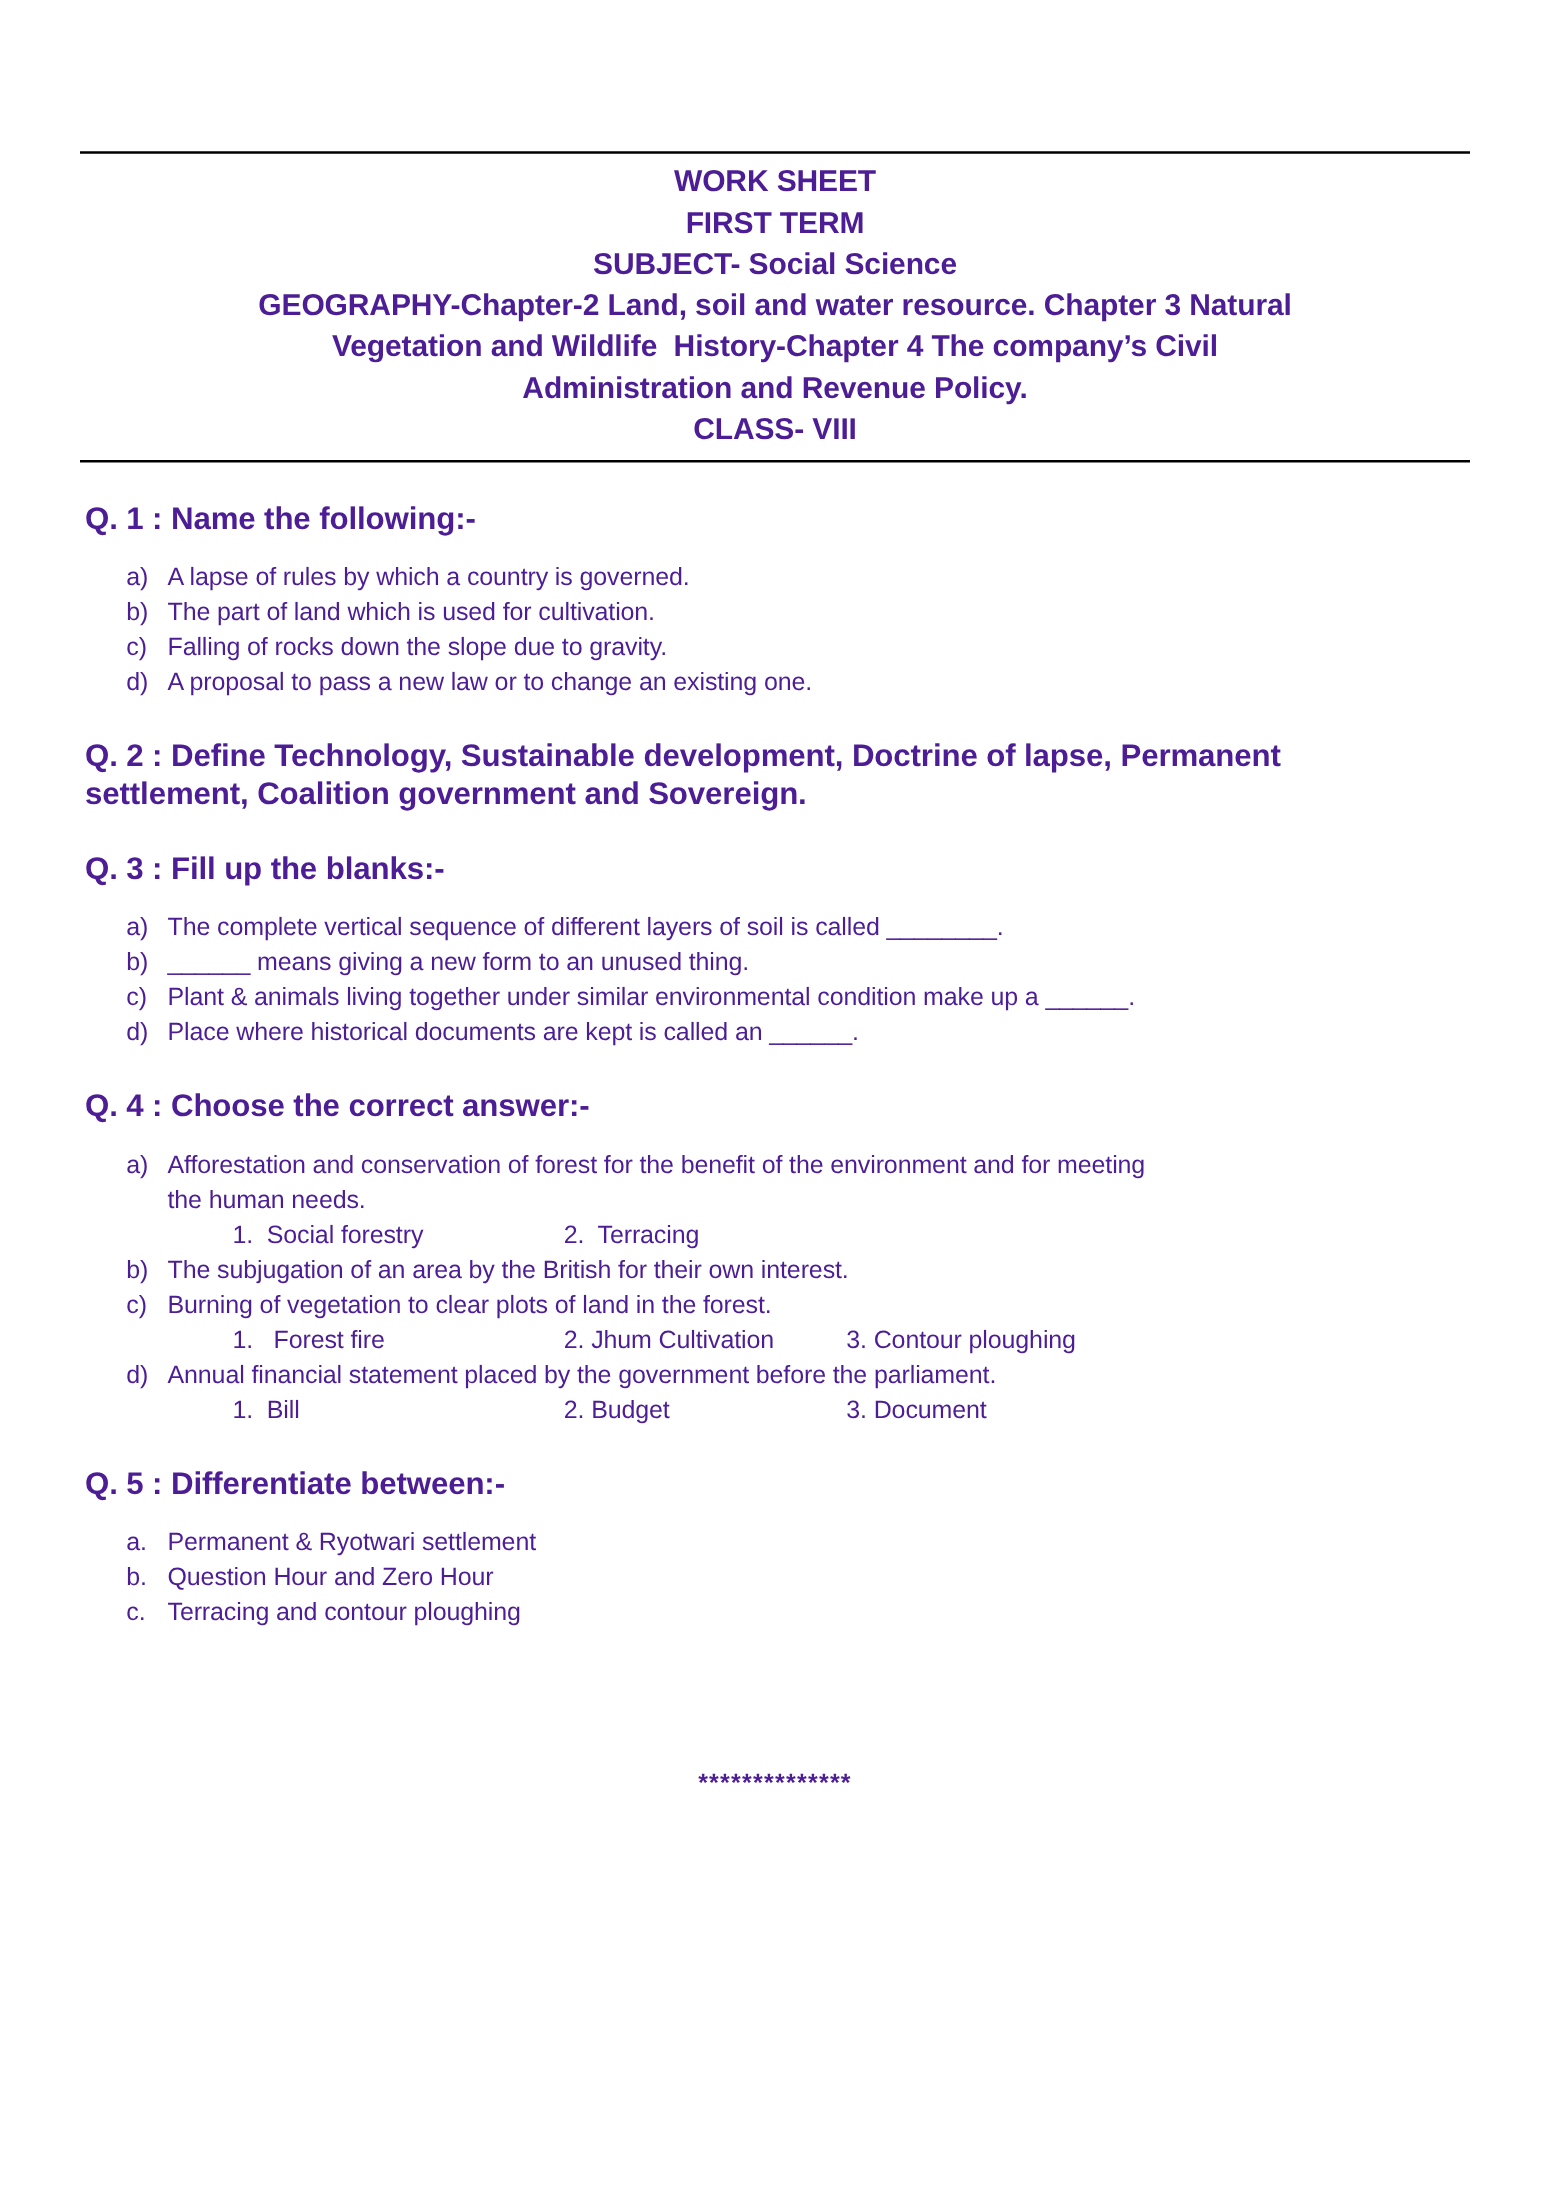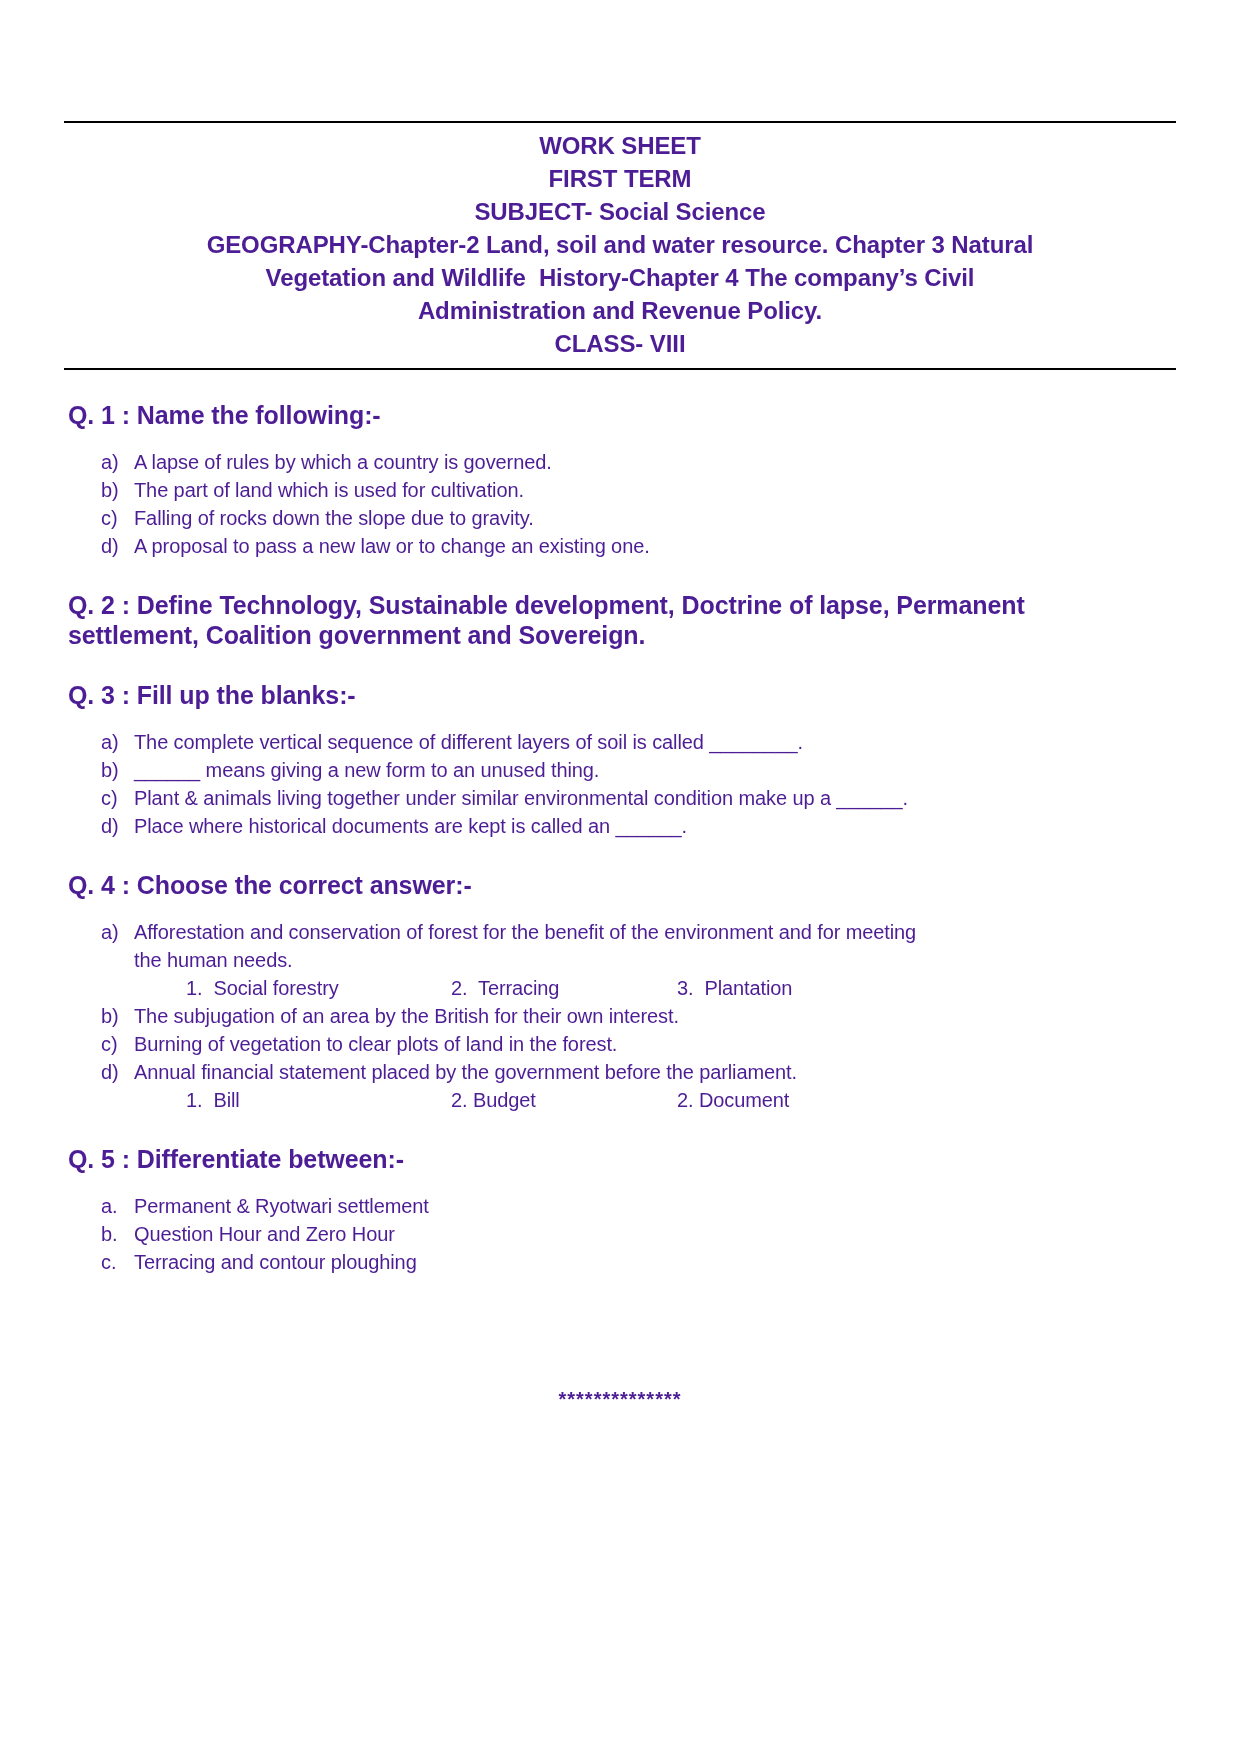--- a/index.html
+++ b/index.html
@@ -117,47 +117,51 @@
 
       <div>
         <div class="li-row">
           <span class="marker">a)</span>
           <span class="litext">Afforestation and conservation of forest for the benefit of the environment and for meeting
 the human needs.</span>
         </div>
         <div class="opts">
           <span class="opt">1.  Social forestry</span>
           <span class="opt">2.  Terracing</span>
-          <span class="opt">3.  Plantation</span>
         </div>
       </div>
 
       <div>
         <div class="li-row">
           <span class="marker">b)</span>
           <span class="litext">The subjugation of an area by the British for their own interest.</span>
         </div>
       </div>
 
       <div>
         <div class="li-row">
           <span class="marker">c)</span>
           <span class="litext">Burning of vegetation to clear plots of land in the forest.</span>
         </div>
+        <div class="opts">
+          <span class="opt">1.   Forest fire</span>
+          <span class="opt">2. Jhum Cultivation</span>
+          <span class="opt">3. Contour ploughing</span>
+        </div>
       </div>
 
       <div>
         <div class="li-row">
           <span class="marker">d)</span>
           <span class="litext">Annual financial statement placed by the government before the parliament.</span>
         </div>
         <div class="opts">
           <span class="opt">1.  Bill</span>
           <span class="opt">2. Budget</span>
-          <span class="opt">2. Document</span>
+          <span class="opt">3. Document</span>
         </div>
       </div>
 
     </div>
 
     <div class="qheading">Q. 5 : Differentiate between:-</div>
     <div class="qlist">
       <div class="li-row">
         <span class="marker">a.</span>
         <span class="litext">Permanent &amp; Ryotwari settlement</span>

